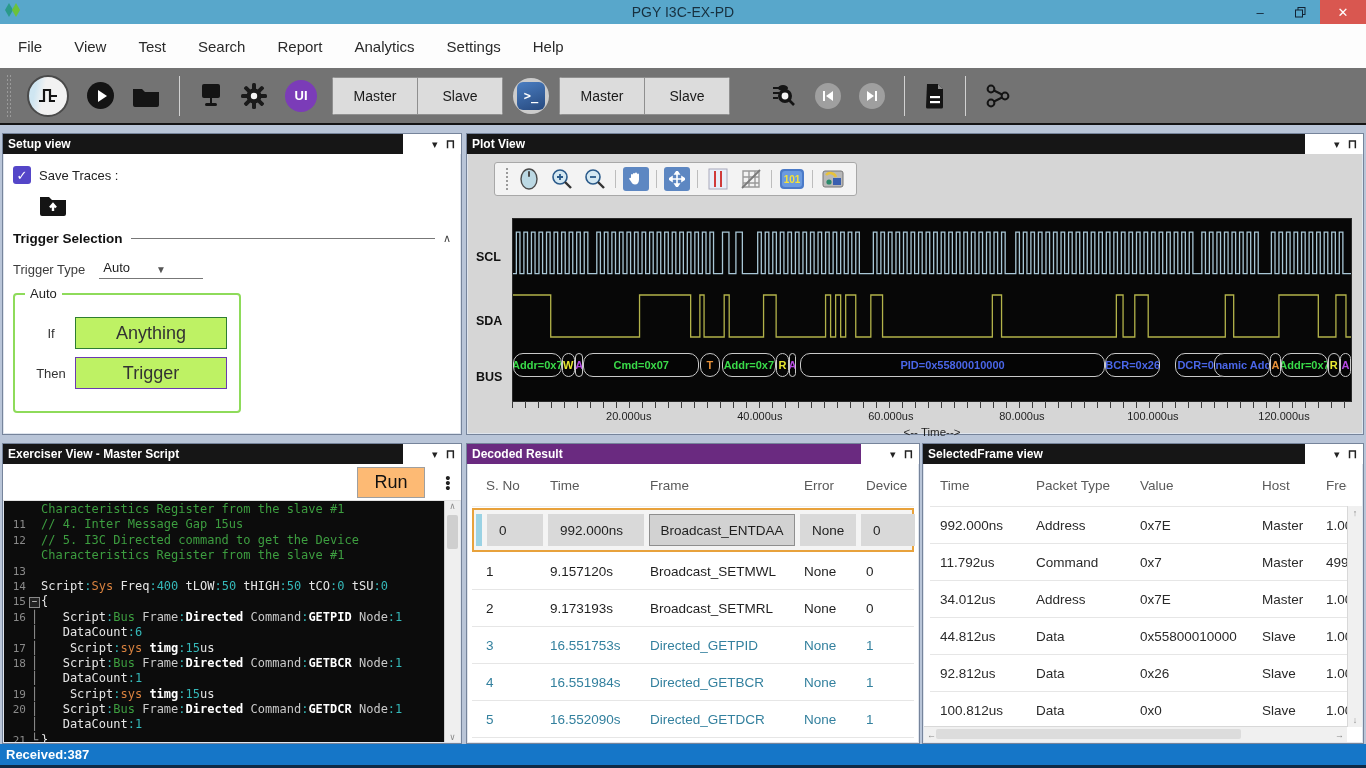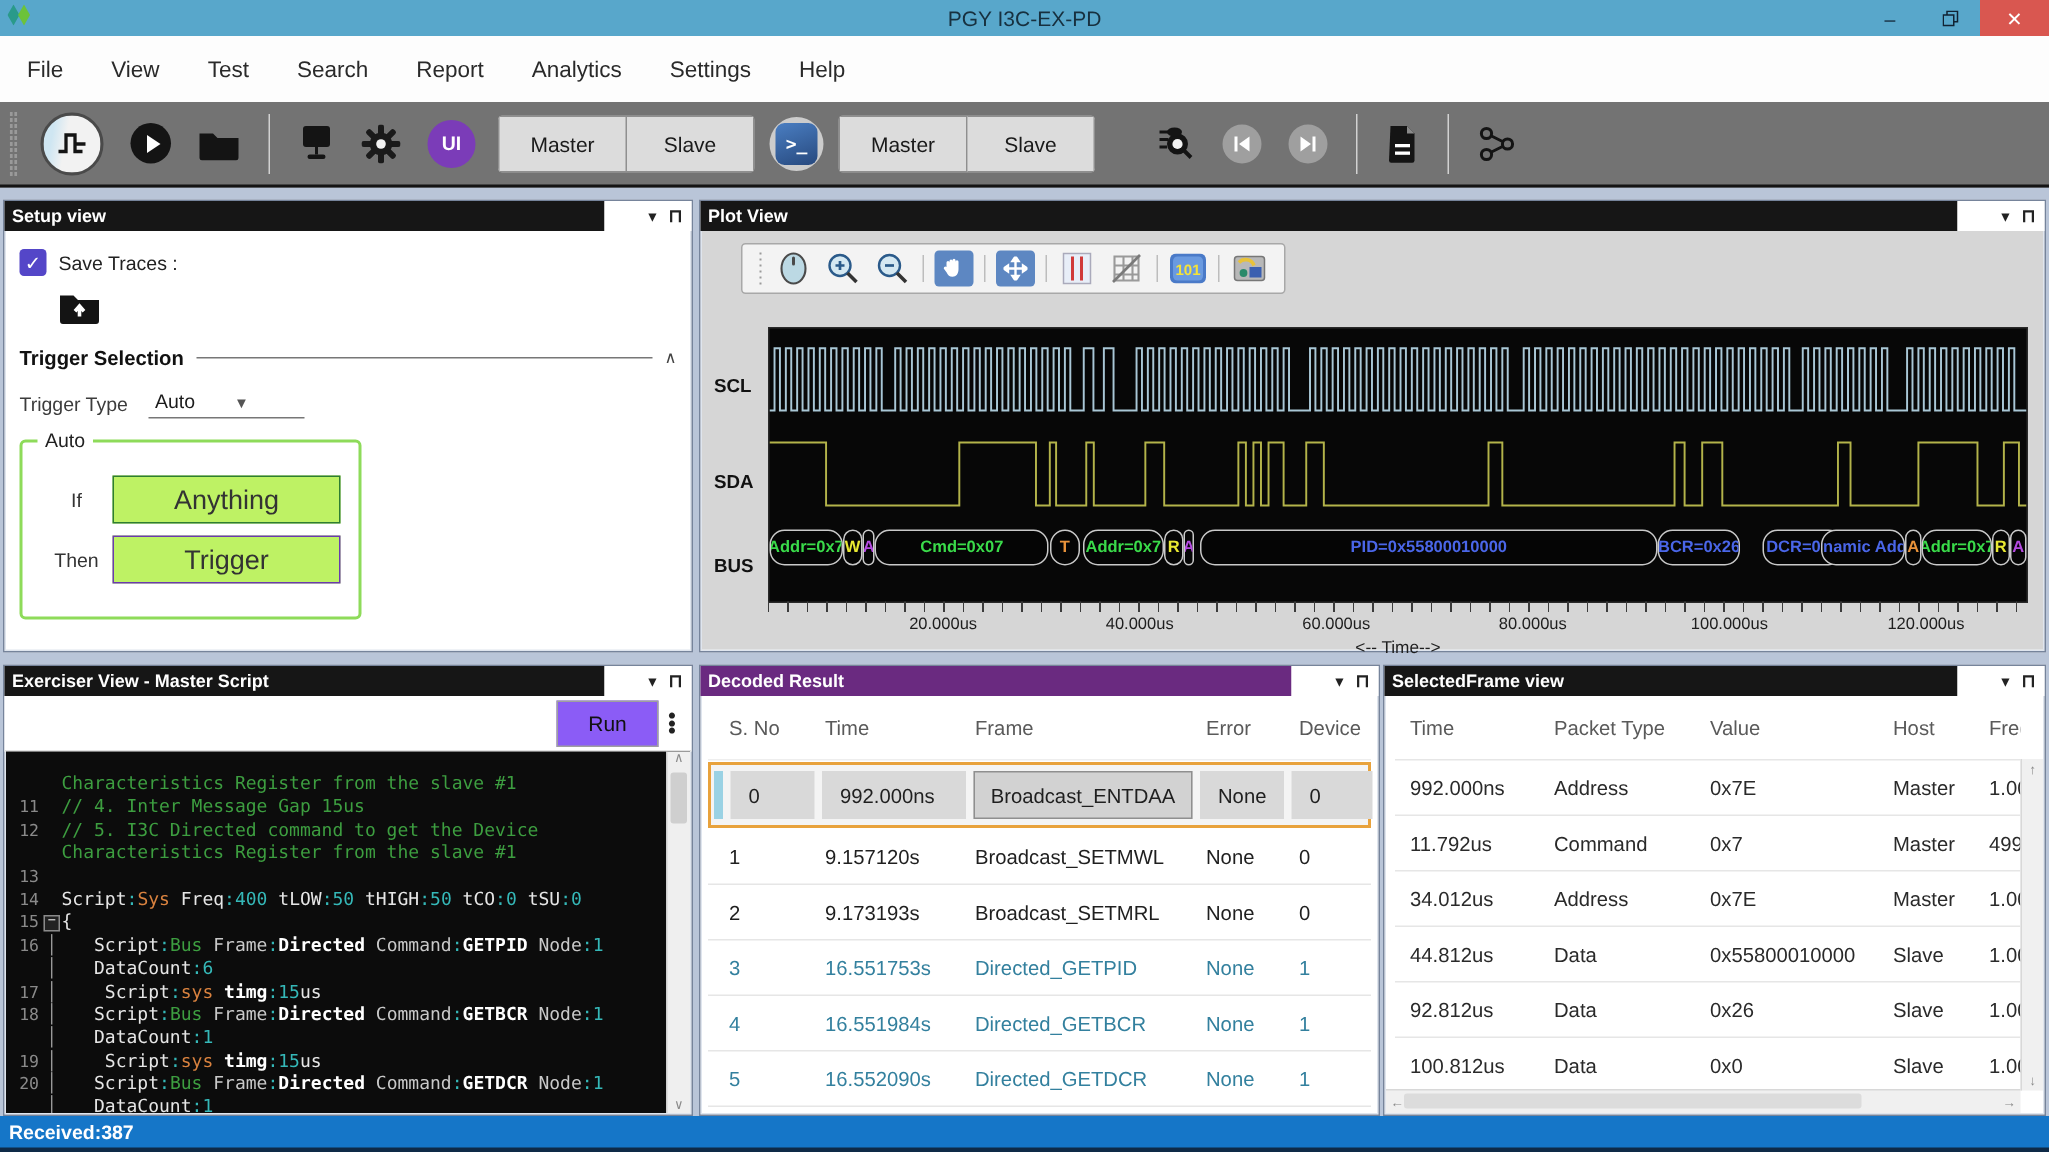--- a/index.html
+++ b/index.html
@@ -68,21 +68,21 @@
   .wrow{position:absolute;left:0;right:0;}
   .bus-row{position:absolute;left:0;right:0;top:132px;height:32px;}
   .bubble{position:absolute;top:2px;height:24px;border:1px solid #c9c9c9;border-radius:10px;background:#050505;display:flex;align-items:center;justify-content:center;font-size:11px;font-weight:bold;overflow:hidden;white-space:nowrap;box-sizing:border-box;}
   .c-green{color:#3adb4a;} .c-yellow{color:#e8e832;} .c-purple{color:#b44ae0;} .c-orange{color:#e8923a;} .c-blue{color:#4a66e8;}
   .tickstrip{position:absolute;left:44px;right:10px;top:247px;height:7px;background-image:repeating-linear-gradient(90deg,#3c3c3c 0 1px,transparent 1px 13px);}
   .ticklabels{position:absolute;left:44px;right:10px;top:256px;height:16px;}
   .tick-label{position:absolute;transform:translateX(-50%);font-size:11px;color:#1e1e1e;}
   .time-axis-label{position:absolute;left:44px;right:10px;top:272px;text-align:center;font-size:11.5px;color:#1e1e1e;}
   
   .ex-toolbar{height:36px;background:#fff;display:flex;align-items:center;justify-content:flex-end;border-bottom:1px solid #e2e2e2;}
-  .run-btn{width:66px;height:29px;background:#8b5cf6;border:1px solid #9f9f9f;font-size:14px;color:#111;display:flex;align-items:center;justify-content:center;}
+  .run-btn{width:66px;height:29px;background:#fdba74;border:1px solid #9f9f9f;font-size:18px;color:#111;display:flex;align-items:center;justify-content:center;margin-right:14px;}
   .kebab{width:18px;color:#222;font-size:15px;letter-spacing:0;margin-right:4px;line-height:5px;text-align:center;}
   .editor{position:absolute;top:57px;left:1px;right:1px;bottom:1px;background:#0c0c0c;font-family:"DejaVu Sans Mono",monospace;font-size:12px;overflow:hidden;}
   .code-scroll{position:absolute;top:0;right:0;bottom:0;width:15px;background:#efefef;border-left:1px solid #cfcfcf;display:flex;flex-direction:column;justify-content:space-between;align-items:center;color:#8a8a8a;font-size:9px;}
   .code-thumb{position:absolute;top:14px;right:2px;width:11px;height:34px;background:#cfcfcf;border-radius:2px;}
   .code-row{display:flex;height:15.4px;line-height:15.4px;white-space:pre;}
   .ln{width:22px;text-align:right;color:#8a8a8a;font-size:11px;flex:none;padding-right:2px;}
   .fold{width:13px;flex:none;color:#999;display:flex;align-items:center;justify-content:center;}
   .foldbox{width:9px;height:9px;border:1px solid #8a8a8a;color:#ddd;font-size:9px;line-height:7px;text-align:center;background:#222;}
   .tk-cm{color:#3d9e40;} .tk-w{color:#e6e6e6;} .tk-t{color:#35b8b8;} .tk-o{color:#d9823f;}
   .tk-g2{color:#3d9e40;} .tk-b{color:#ffffff;font-weight:bold;} .tk-d{color:#c9c9c9;}
@@ -427,21 +427,21 @@
       <div class="phead-icons">
         <span>▾</span>
         <span class="pin">⊓</span>
       </div>
     </div>
     <div class="ex-toolbar">
       <div class="run-btn">Run</div>
       <div class="kebab">•<br>•<br>•</div>
     </div>
     <div class="editor">
-      <div style="padding-top:14px;">
+      <div style="padding-top:1px;">
           <div class="code-row"><span class="ln"></span><span class="fold"></span><span><span class="tk-cm">Characteristics Register from the slave #1</span></span></div>
           <div class="code-row"><span class="ln">11</span><span class="fold"></span><span><span class="tk-cm">// 4. Inter Message Gap 15us</span></span></div>
           <div class="code-row"><span class="ln">12</span><span class="fold"></span><span><span class="tk-cm">// 5. I3C Directed command to get the Device</span></span></div>
           <div class="code-row"><span class="ln"></span><span class="fold"></span><span><span class="tk-cm">Characteristics Register from the slave #1</span></span></div>
           <div class="code-row"><span class="ln">13</span><span class="fold"></span><span></span></div>
           <div class="code-row"><span class="ln">14</span><span class="fold"></span><span><span class="tk-w">Script</span><span class="tk-t">:</span><span class="tk-o">Sys</span><span class="tk-w"> Freq</span><span class="tk-t">:400</span><span class="tk-w"> tLOW</span><span class="tk-t">:50</span><span class="tk-w"> tHIGH</span><span class="tk-t">:50</span><span class="tk-w"> tCO</span><span class="tk-t">:0</span><span class="tk-w"> tSU</span><span class="tk-t">:0</span></span></div>
           <div class="code-row"><span class="ln">15</span><span class="fold"><span class="foldbox">−</span></span><span><span class="tk-w">{</span></span></div>
           <div class="code-row"><span class="ln">16</span><span class="fold">│</span><span><span class="tk-w">   Script</span><span class="tk-t">:</span><span class="tk-g2">Bus</span><span class="tk-d"> Frame</span><span class="tk-t">:</span><span class="tk-b">Directed</span><span class="tk-d"> Command</span><span class="tk-t">:</span><span class="tk-b">GETPID</span><span class="tk-d"> Node</span><span class="tk-t">:1</span></span></div>
           <div class="code-row"><span class="ln"></span><span class="fold">│</span><span><span class="tk-w">   DataCount</span><span class="tk-t">:6</span></span></div>
           <div class="code-row"><span class="ln">17</span><span class="fold">│</span><span><span class="tk-w">    Script</span><span class="tk-t">:</span><span class="tk-o">sys</span><span class="tk-b"> timg</span><span class="tk-t">:15</span><span class="tk-w">us</span></span></div>

